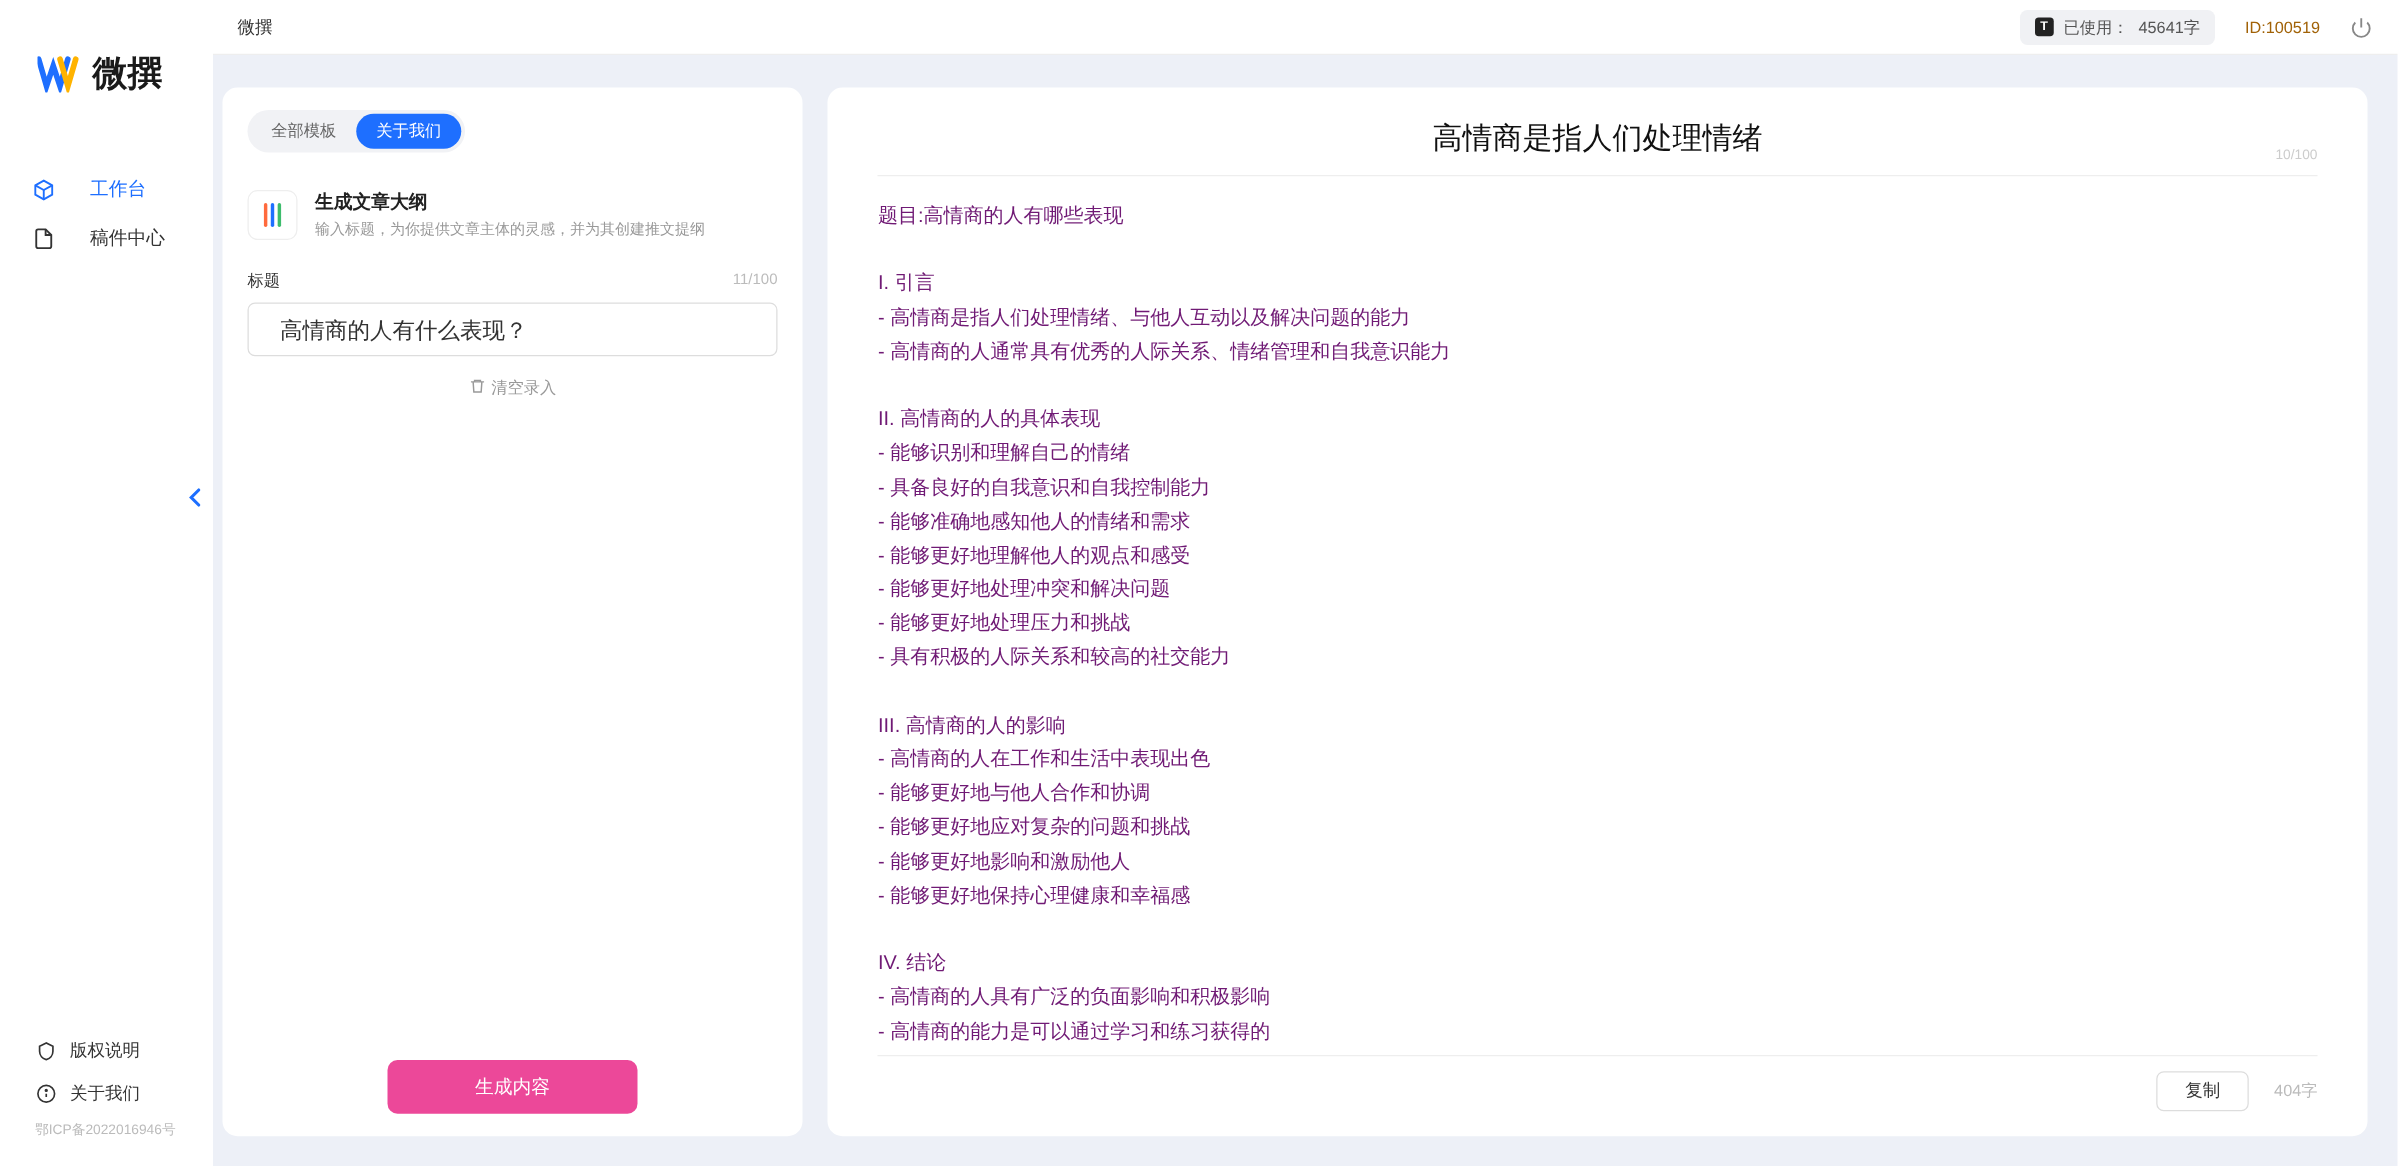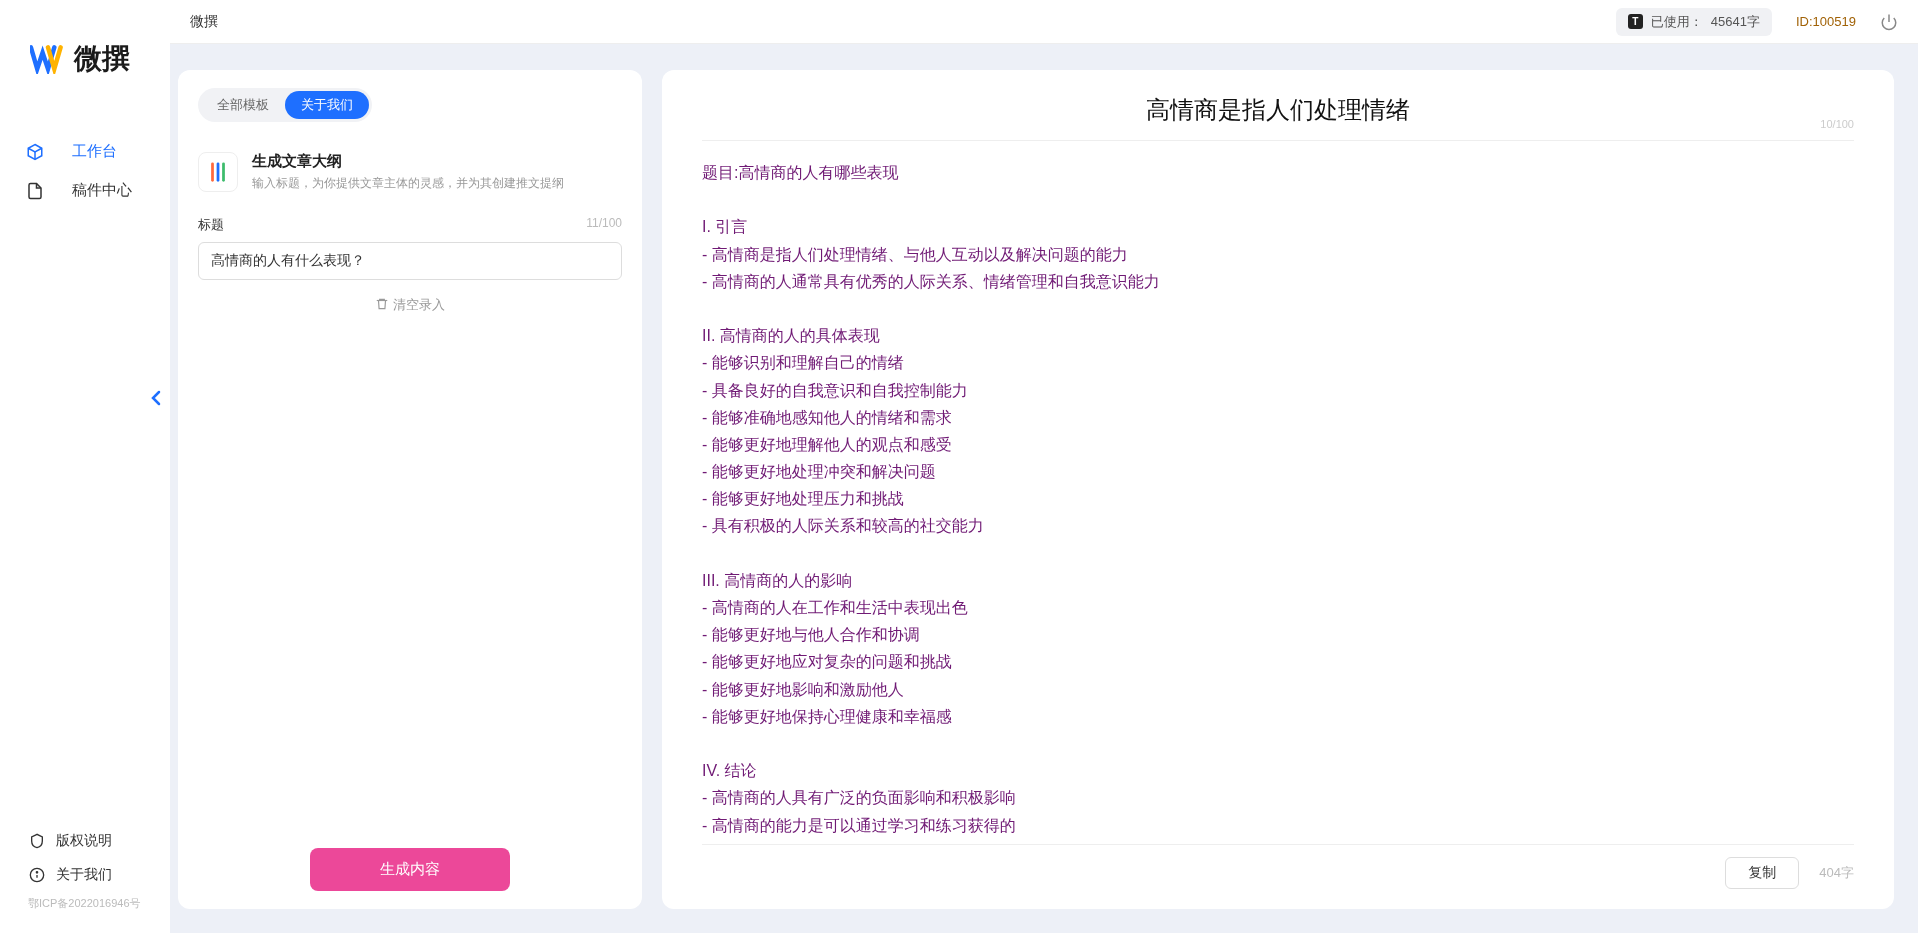--- a/index.html
+++ b/index.html
@@ -176,22 +176,22 @@
       justify-content: space-between;
       font-size: 13px;
       margin-bottom: 8px;
       color: #333;
     }
     .field-count { color: #bbb; font-size: 12px; }
     .title-input {
       width: 100%;
       border: 1px solid #ddd;
       border-radius: 6px;
-      padding: 10px 12px;
-      font-size: 14px;
+      padding: 10px 25px;
+      font-size: 18px;
       color: #333;
       outline: none;
       font-family: inherit;
     }
     .clear-btn {
       display: flex;
       justify-content: center;
       align-items: center;
       gap: 4px;
       padding: 16px 0 0;

